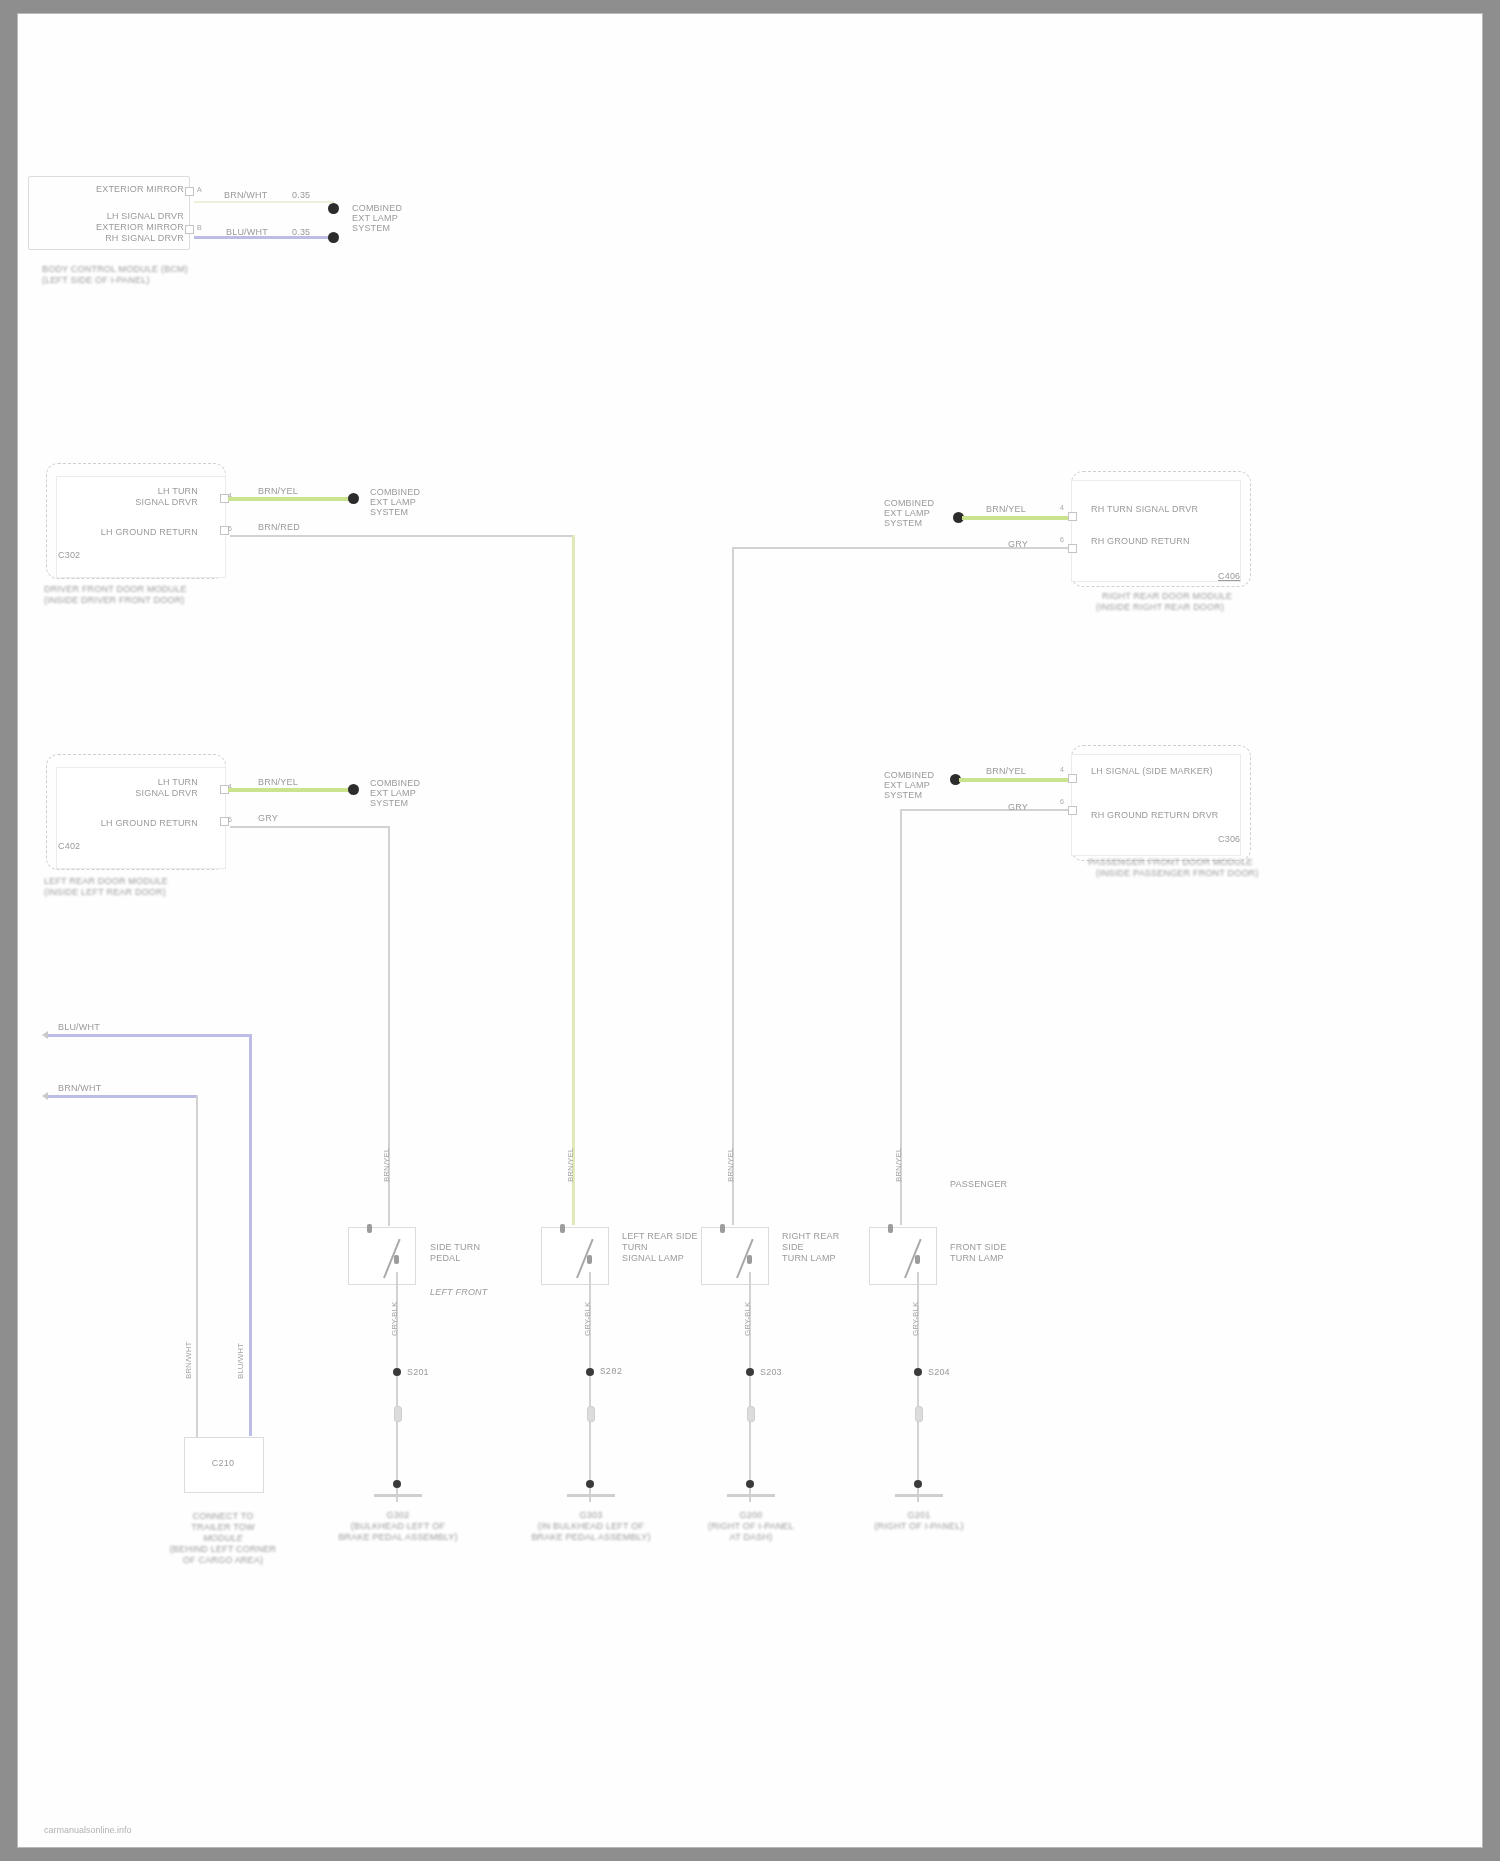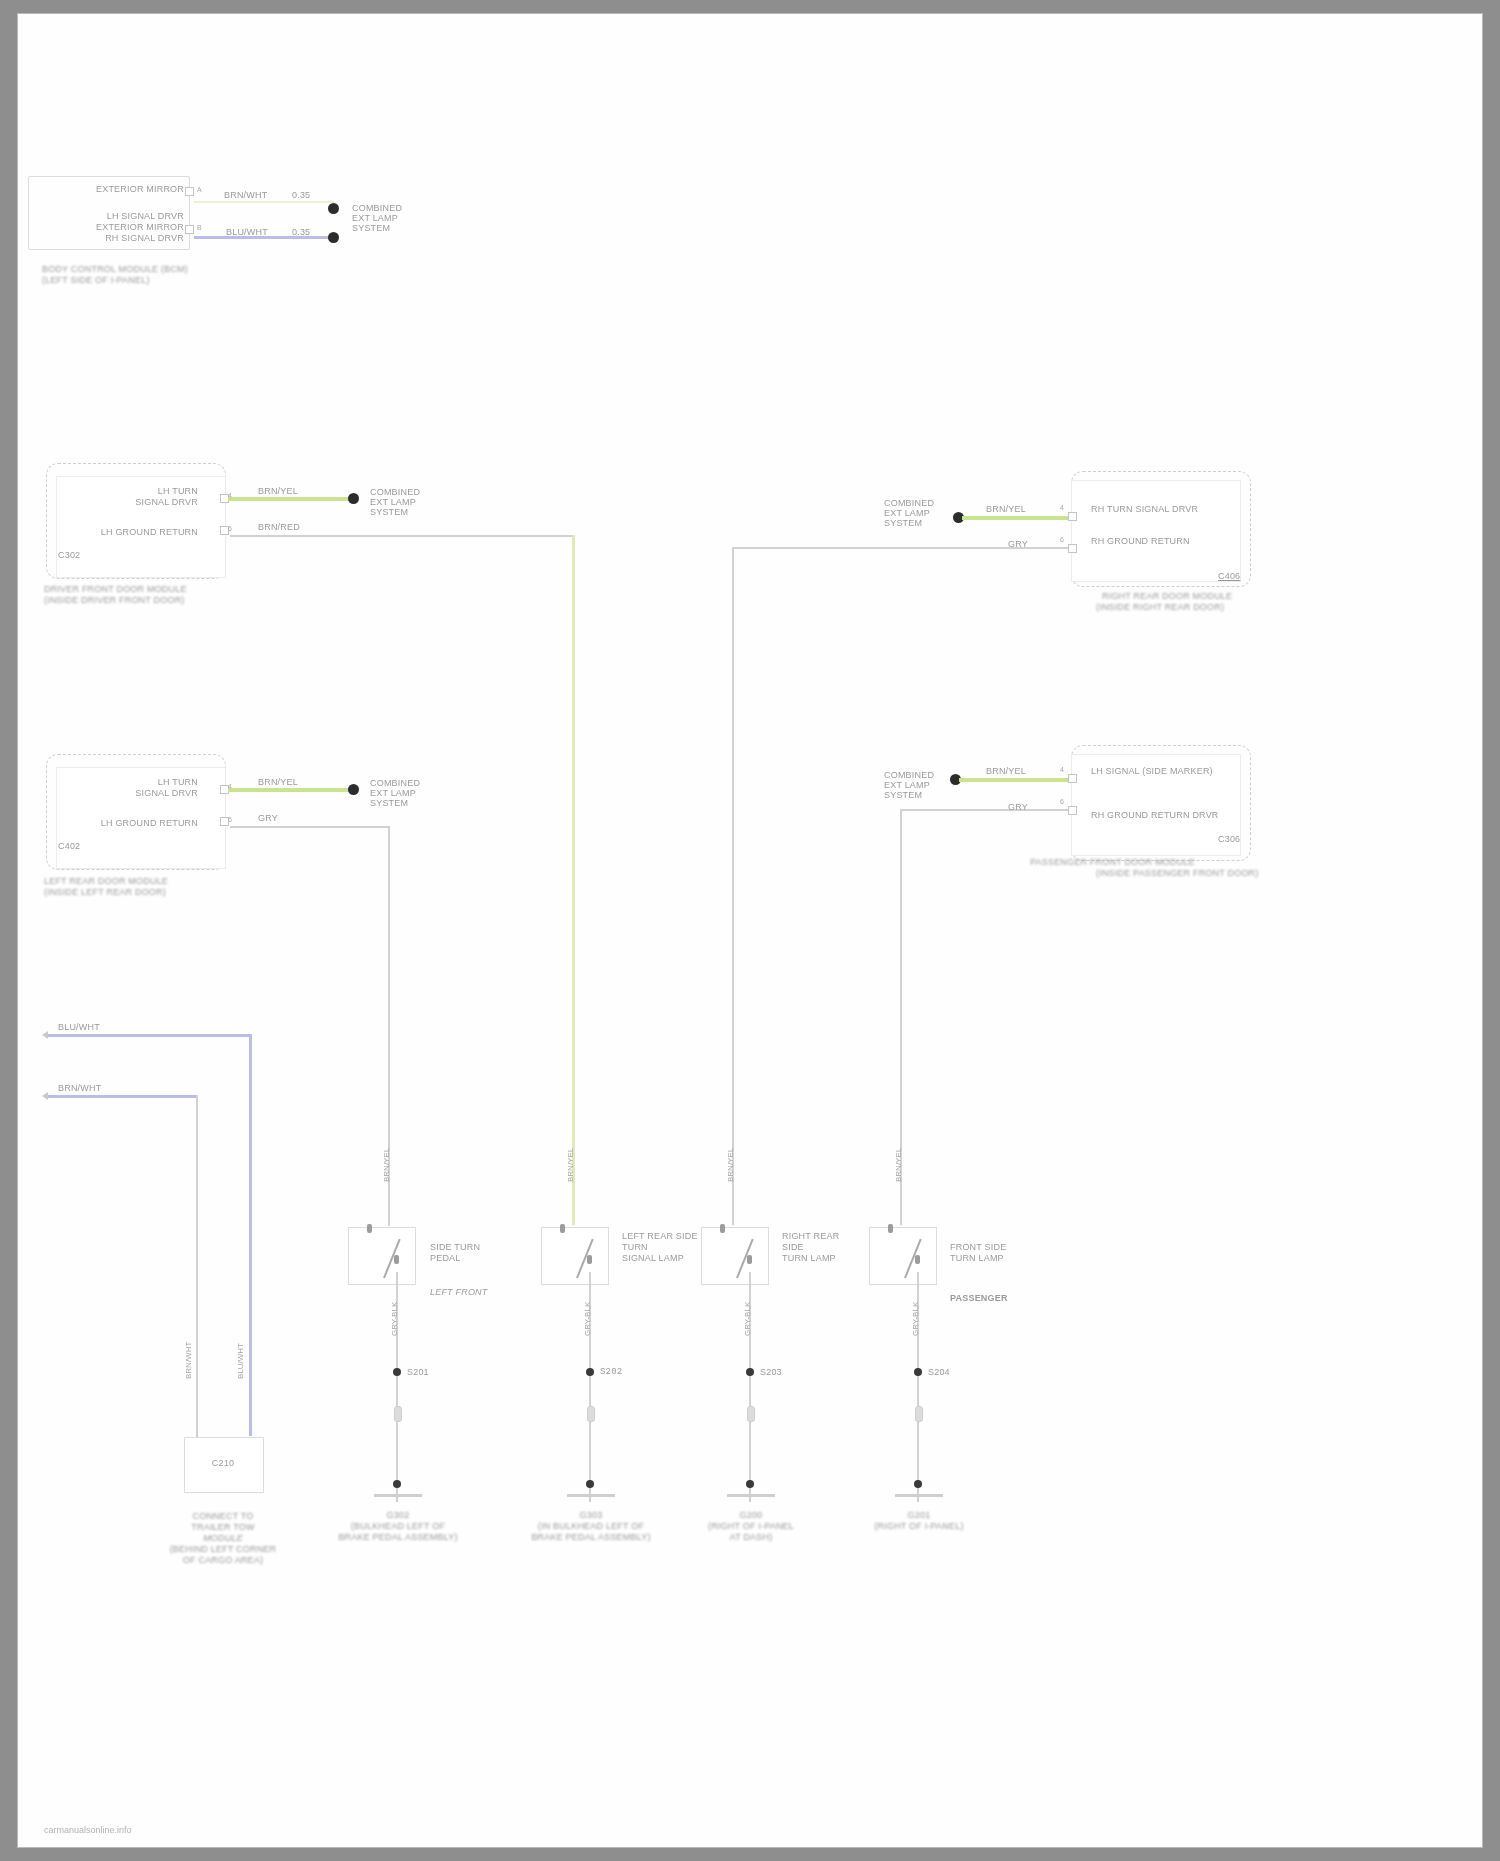--- a/index.html
+++ b/index.html
@@ -183,21 +183,21 @@
   <div class="lbl blur" style="left:1073px;top:752px;">LH SIGNAL (SIDE MARKER)</div>
 
   <div class="wire h gray" style="left:882px;top:795px;width:176px;height:2px;"></div>
   <div class="wire v grayv" style="left:882px;top:795px;height:416px;"></div>
   <div class="pin" style="left:1050px;top:792px;"></div>
   <div class="pinlbl blur" style="left:1042px;top:784px;">6</div>
   <div class="lbl blur" style="left:990px;top:788px;">GRY</div>
   <div class="lbl blur" style="left:1073px;top:796px;">RH GROUND RETURN DRVR</div>
 
   <div class="lbl blur" style="left:1200px;top:820px;">C306</div>
-  <div class="lbl blur2" style="left:1012px;top:843px;text-align:center;">PASSENGER FRONT DOOR MODULE</div>
+  <div class="lbl blur2" style="left:1070px;top:843px;text-align:center;">PASSENGER FRONT DOOR MODULE</div>
   <div class="lbl blur2" style="left:1078px;top:854px;">(INSIDE PASSENGER FRONT DOOR)</div>
 
   <div class="arrowm" style="left:24px;top:1017px;"></div>
   <div class="lbl blur" style="left:40px;top:1008px;">BLU/WHT</div>
   <div class="wire h blue" style="left:30px;top:1020px;width:204px;"></div>
   <div class="wire v bluev" style="left:231px;top:1020px;height:402px;"></div>
 
   <div class="arrowm" style="left:24px;top:1078px;"></div>
   <div class="lbl blur" style="left:40px;top:1069px;">BRN/WHT</div>
   <div class="wire h blue" style="left:30px;top:1081px;width:150px;"></div>
@@ -273,21 +273,21 @@
   <div class="gndbar" style="left:709px;top:1480px;width:48px;height:3px;background:#cfcfcf;"></div>
   <div class="lbl blur2 c" style="left:657px;top:1496px;width:152px;">G200</div>
   <div class="lbl blur2 c" style="left:647px;top:1507px;width:172px;">(RIGHT OF I-PANEL</div>
   <div class="lbl blur2 c" style="left:647px;top:1518px;width:172px;">AT DASH)</div>
 
   <div class="vlabel blur" style="left:876px;top:1168px;">BRN/YEL</div>
   <div class="swbox" style="left:851px;top:1213px;width:66px;height:56px;"></div>
   <div class="swnub" style="left:870px;top:1210px;"></div>
   <div class="swlever" style="left:886px;top:1222px;height:42px;transform:rotate(22deg);background:#a9a9a9;"></div>
   <div class="swnub" style="left:897px;top:1241px;"></div>
-  <div class="lbl blur" style="left:932px;top:1279px;font-weight:bold;">PASSENGER</div>
+  <div class="lbl blur" style="left:932px;top:1165px;">PASSENGER</div>
   <div class="lbl blur" style="left:932px;top:1228px;">FRONT SIDE</div>
   <div class="lbl blur" style="left:932px;top:1239px;">TURN LAMP</div>
 
   <div class="wire v grayv" style="left:899px;top:1258px;height:230px;"></div>
   <div class="vlabel blur" style="left:893px;top:1322px;">GRY-BLK</div>
   <div class="dot sm" style="left:896px;top:1354px;"></div>
   <div class="lbl blur" style="left:910px;top:1353px;">S204</div>
   <div class="splice" style="left:897px;top:1392px;"></div>
   <div class="dot sm" style="left:896px;top:1466px;"></div>
   <div class="gndbar" style="left:877px;top:1480px;width:48px;height:3px;background:#cfcfcf;"></div>

